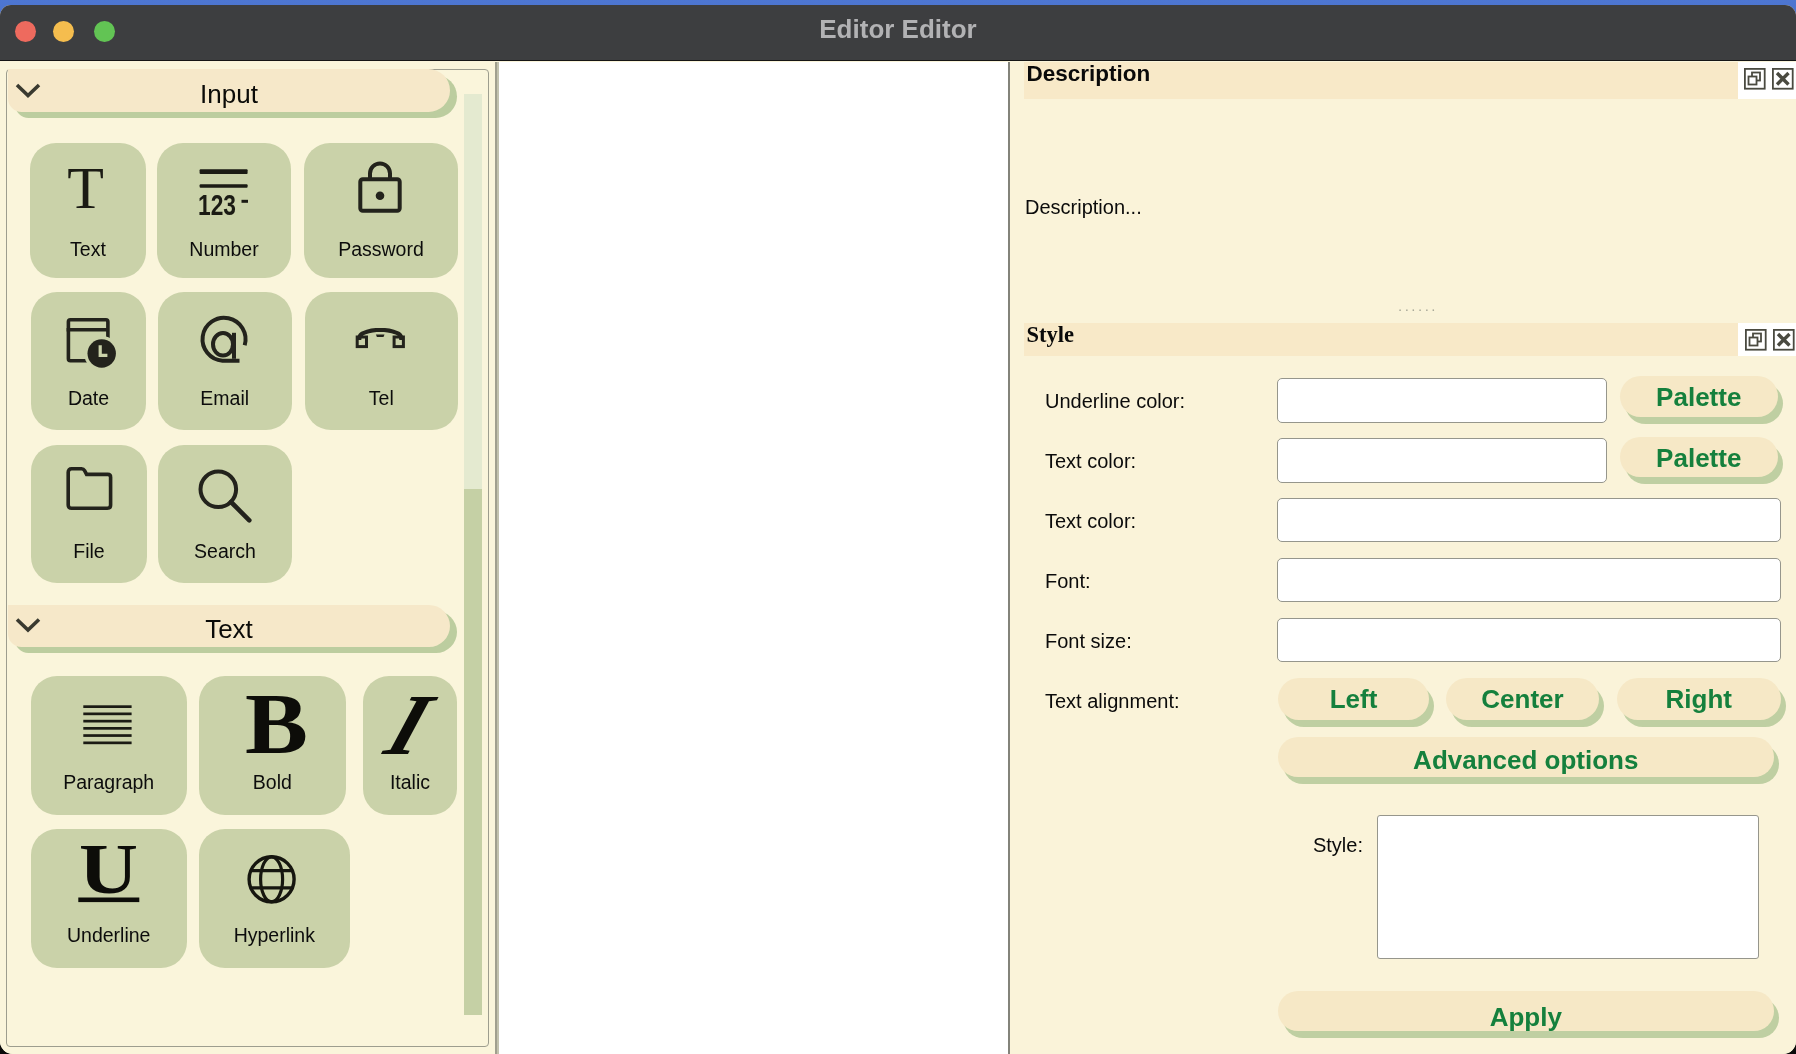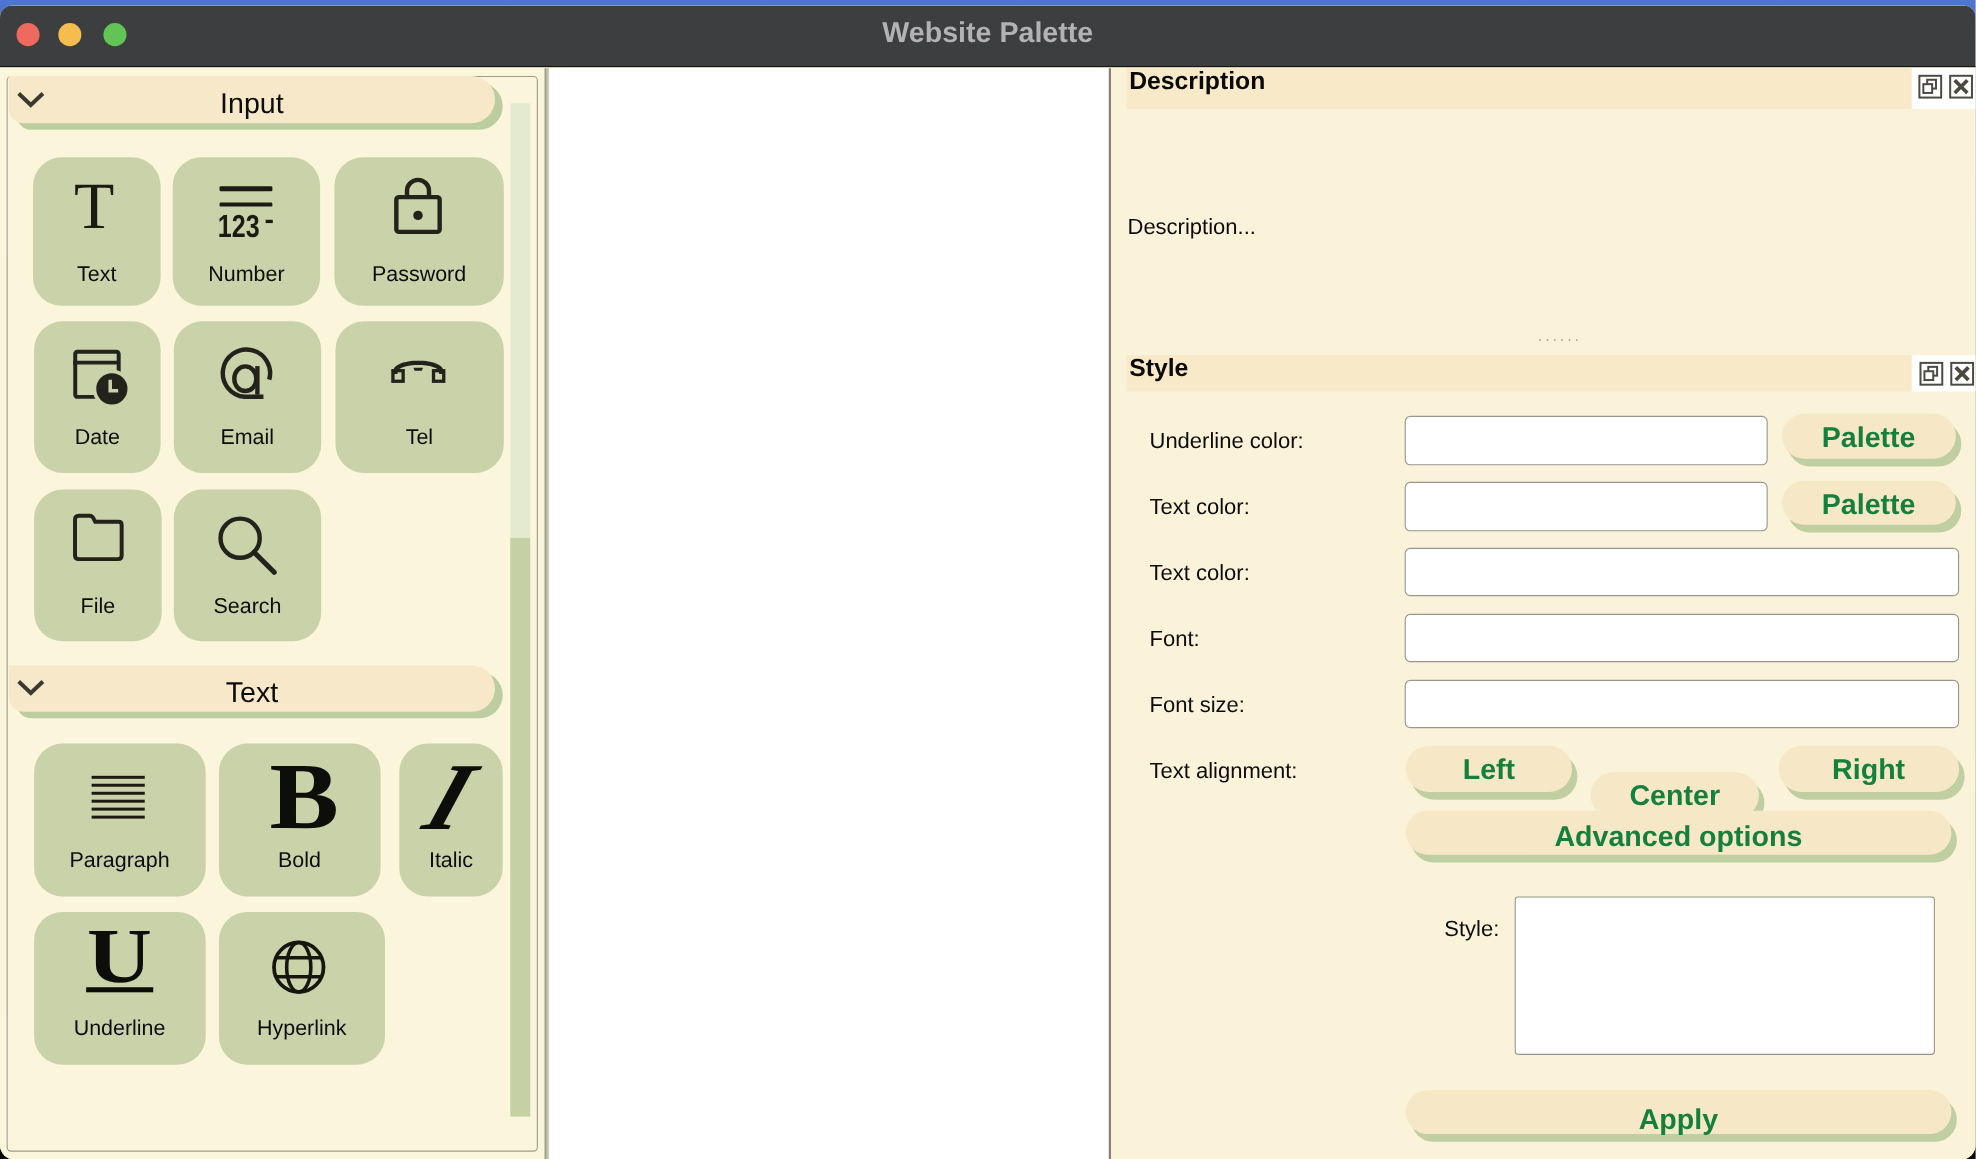--- a/index.html
+++ b/index.html
@@ -33,21 +33,21 @@
   .tanbtn { position:absolute; background:#f6e8c6; border-radius:21px; box-shadow:5px 7px 0 #bfcfa2; text-align:center; font-weight:bold; font-size:26px; color:#15803d; }
   .dots { position:absolute; color:#a9a999; font-size:15px; letter-spacing:3.5px; }
 </style>
 </head>
 <body>
 <div class="window">
   <div class="titlebar">
     <div class="light" style="left:15px;background:#ee6a5e;"></div>
     <div class="light" style="left:52.6px;background:#f5bd4e;"></div>
     <div class="light" style="left:94px;background:#62c454;"></div>
-    <div class="wintitle">Website Palette</div>
+    <div class="wintitle">Editor Editor</div>
   </div>
   <div class="lpane">
     <div class="lborder"></div>
     <div class="track"></div>
     <div class="thumb"></div>
   </div>
   <div class="sepA"></div>
     <div class="sepA2"></div>
   <div class="canvas"></div>
   <div class="sepB"></div>
@@ -93,21 +93,21 @@
       <span>Underline</span>
     </div>
   <div class="sbtn" style="left:198.8px;top:823.5px;width:151px;height:139px;">
       <span>Hyperlink</span>
     </div>
 
   <div class="hdr" style="left:1023.5px;top:57px;width:714.2px;height:36.5px;">
       <div class="t">Description</div>
     </div>
   <div class="icblock" style="left:1737.7px;top:57px;width:58.3px;height:36.5px;"></div>
-  <div class="hdr" style="left:1023.5px;top:317.5px;width:714.2px;height:33.5px;">
+  <div class="hdr" style="left:1023.5px;top:317.5px;width:714.2px;height:33.5px;font-family:Liberation Serif, serif;">
       <div class="t">Style</div>
     </div>
   <div class="icblock" style="left:1737.7px;top:317.5px;width:58.3px;height:33.5px;"></div>
   <div class="flabel" style="left:1025px;top:188px;">Description...</div>
   <div class="dots" style="left:1398px;top:292px;letter-spacing:2.5px;">......</div>
 
   <div class="flabel" style="left:1045px;top:381.5px;">Underline color:</div>
   <div class="flabel" style="left:1045px;top:441.5px;">Text color:</div>
   <div class="flabel" style="left:1045px;top:501.5px;">Text color:</div>
   <div class="flabel" style="left:1045px;top:561.5px;">Font:</div>
@@ -118,21 +118,21 @@
   <div class="inp" style="left:1277px;top:372.9px;width:330px;height:45.3px;"></div>
   <div class="inp" style="left:1277px;top:432.9px;width:330px;height:45.3px;"></div>
   <div class="inp" style="left:1277px;top:492.5px;width:503.5px;height:44px;"></div>
   <div class="inp" style="left:1277px;top:552.5px;width:503.5px;height:44.5px;"></div>
   <div class="inp" style="left:1277px;top:612.5px;width:503.5px;height:44.5px;"></div>
   <div class="inp" style="left:1376.7px;top:809.5px;width:382.5px;height:144px;border-radius:3px;"></div>
 
   <div class="tanbtn" style="left:1620px;top:371.3px;width:157.5px;height:40.6px;line-height:43px;">Palette</div>
   <div class="tanbtn" style="left:1620px;top:431.7px;width:157.5px;height:40.6px;line-height:43px;">Palette</div>
   <div class="tanbtn" style="left:1277.8px;top:673.4px;width:151.5px;height:41.7px;line-height:42px;">Left</div>
-  <div class="tanbtn" style="left:1445.9px;top:673.4px;width:153.2px;height:41.7px;line-height:42px;margin-top:24px;">Center</div>
+  <div class="tanbtn" style="left:1445.9px;top:673.4px;width:153.2px;height:41.7px;line-height:42px;">Center</div>
   <div class="tanbtn" style="left:1617px;top:673.4px;width:163.5px;height:41.7px;line-height:42px;">Right</div>
   <div class="tanbtn" style="left:1277.8px;top:732px;width:496px;height:40px;line-height:46px;">Advanced options</div>
   <div class="tanbtn" style="left:1277.8px;top:986px;width:496px;height:40px;line-height:53px;">Apply</div>
 
   <svg class="abs" style="left:0;top:0;" width="1796" height="1049" viewBox="0 0 1796 1049">
 
     <g stroke="#3a3a30" stroke-width="3.6" fill="none">
       <polyline points="17,80 28,90.5 39,80"></polyline>
       <polyline points="17,614.5 28,625 39,614.5"></polyline>
     </g>

